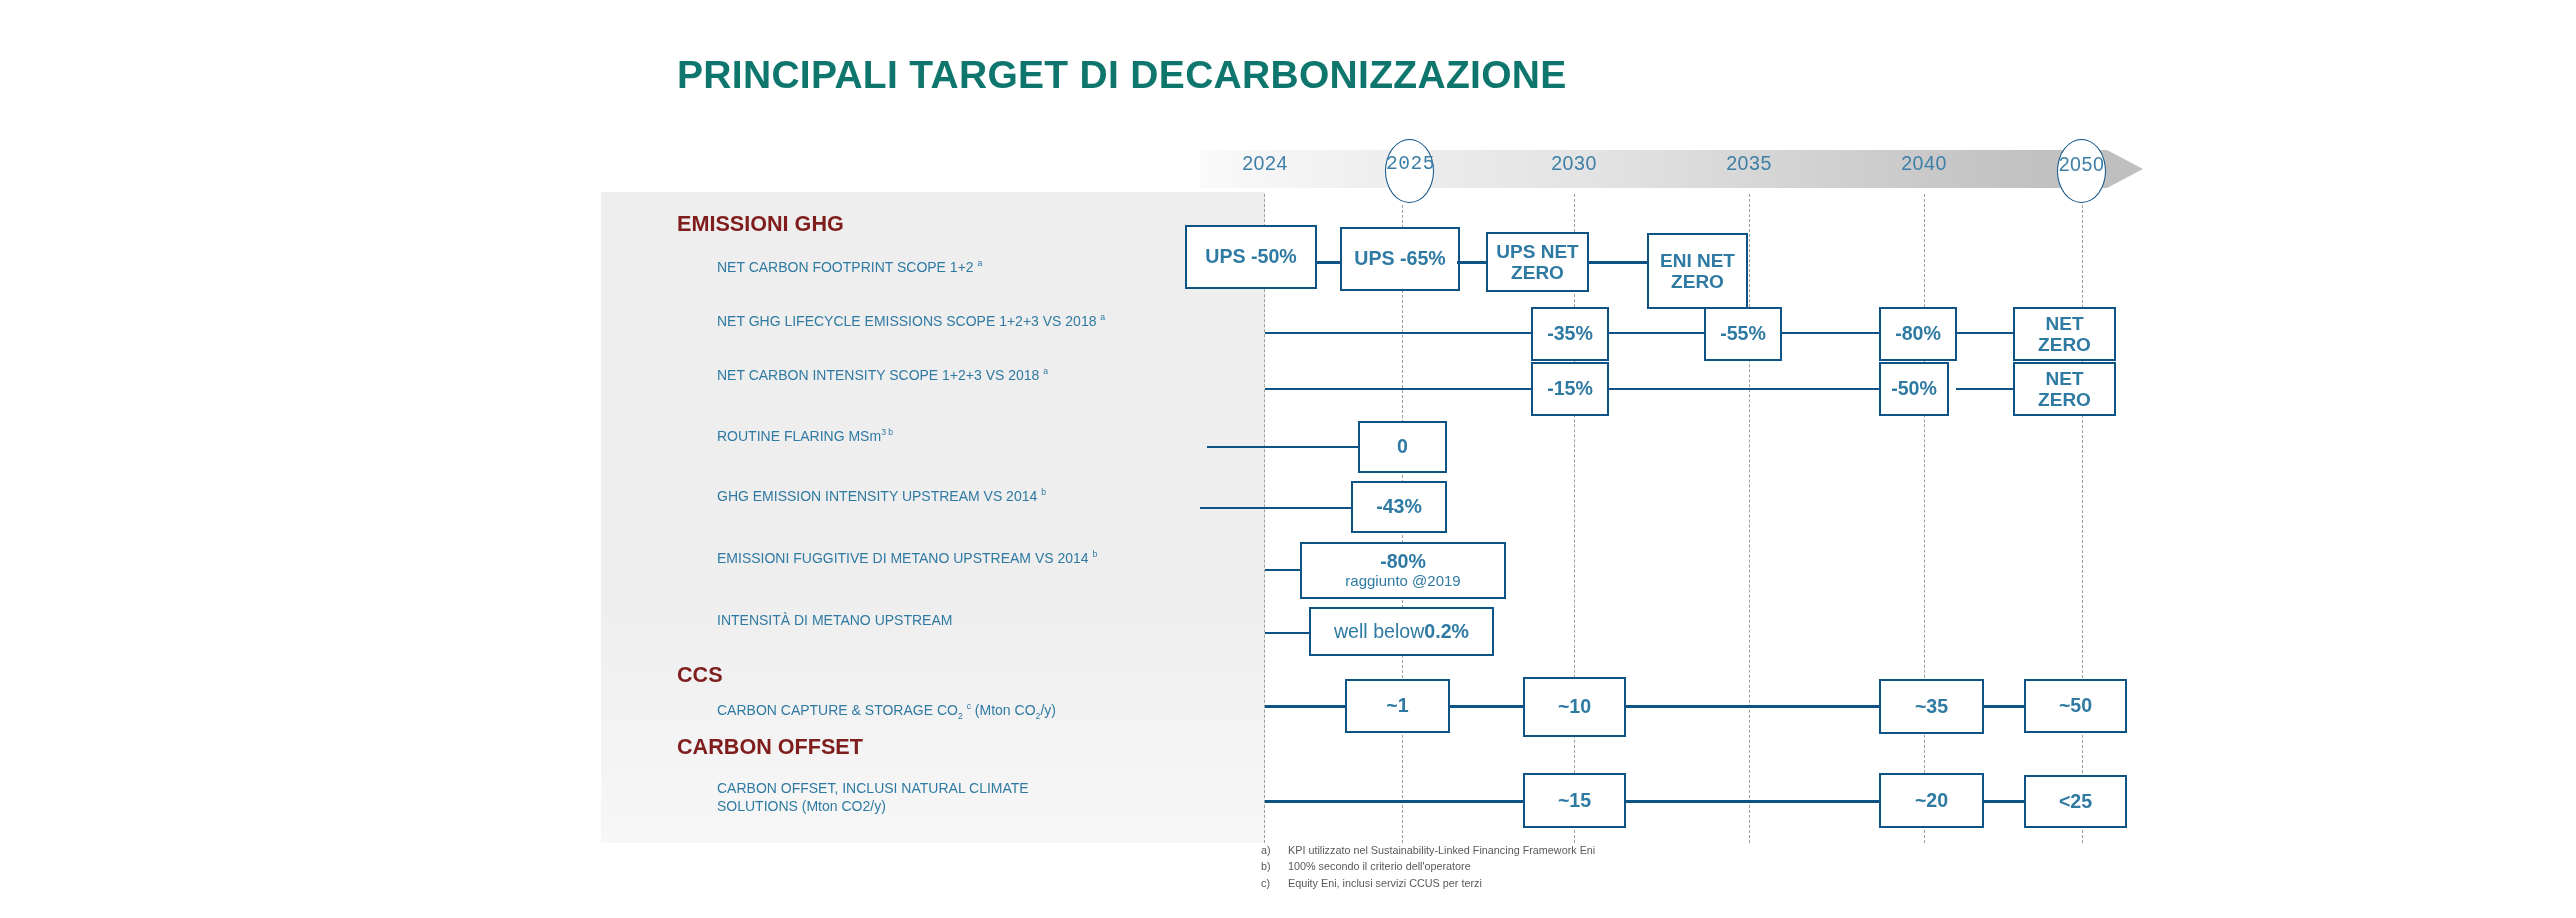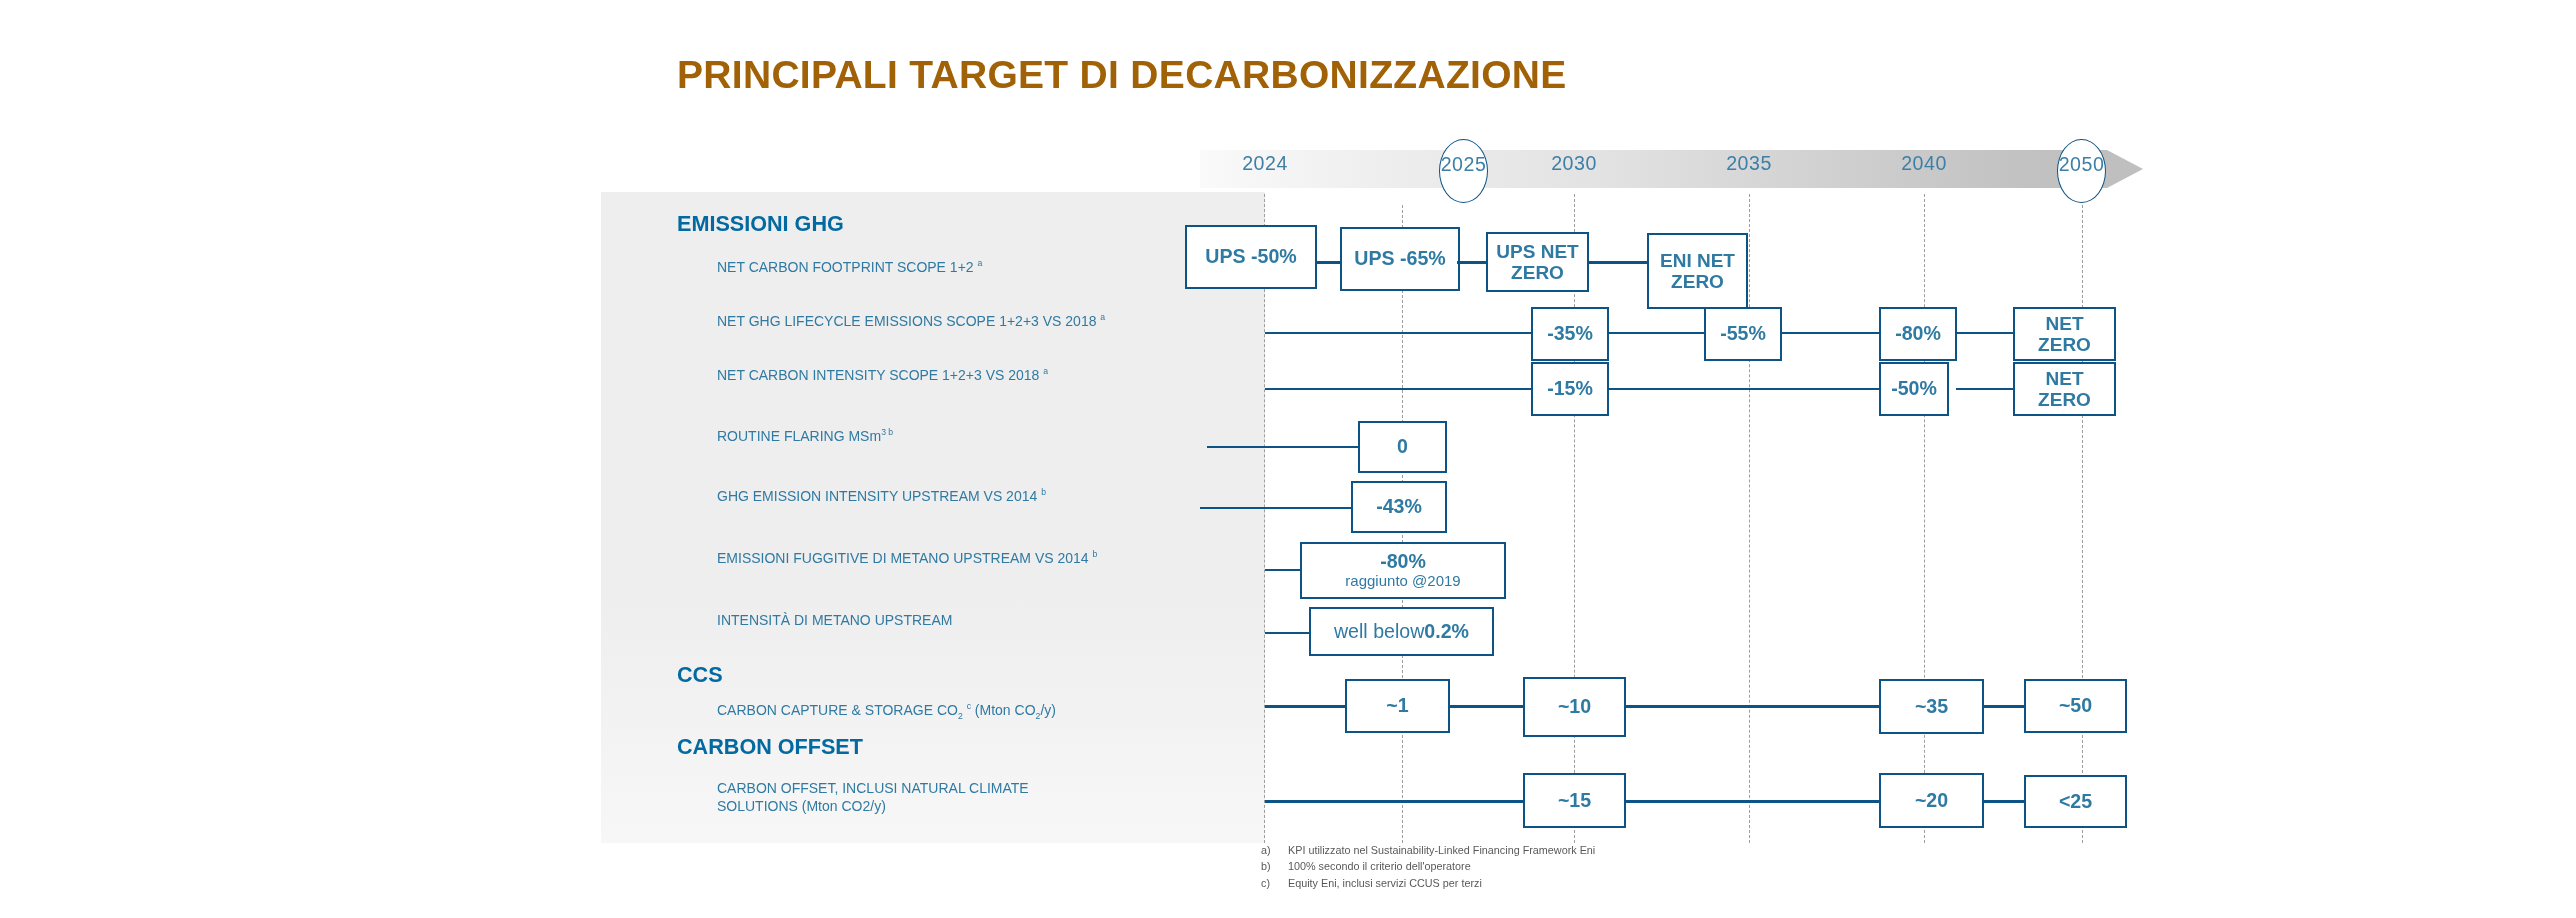--- a/index.html
+++ b/index.html
@@ -8,21 +8,21 @@
     background: #ffffff;
     font-family: "Liberation Sans", sans-serif;
     overflow: hidden;
   }
   #stage { position: relative; width: 2673px; height: 919px; background:#fff; }
 
   
   #title {
     position: absolute; left: 677px; top: 53px;
     font-size: 39px; font-weight: bold; letter-spacing: 0.3px;
-    color: #a16207; white-space: nowrap;
+    color: #0f766e; white-space: nowrap;
   }
 
   
   #panel {
     position: absolute; left: 601px; top: 192px;
     width: 664px; height: 651px;
     background: linear-gradient(180deg,#eeeeee 0%,#eeeeee 62%,#f7f7f7 100%);
   }
 
   
@@ -58,21 +58,21 @@
 
   
   .vline {
     position: absolute; width: 0;
     border-left: 1.5px dashed #9d9d9d;
   }
 
   
   .sec-head {
     position: absolute;
-    font-size: 21.6px; font-weight: bold; color: #0369a1;
+    font-size: 21.6px; font-weight: bold; color: #7f1d1d;
     white-space: nowrap;
   }
   .row-label {
     position: absolute;
     font-size: 14px; color: #2f7aa3; line-height: 1.32;
     white-space: nowrap;
   }
   .row-label sup { font-size: 0.62em; vertical-align: super; }
   .row-label sub { font-size: 0.62em; vertical-align: sub; }
   .row-label.wrap { white-space: normal; width: 319px; }
@@ -115,21 +115,21 @@
   <div id="title">PRINCIPALI TARGET DI DECARBONIZZAZIONE</div>
 
   <div id="panel"></div>
 
   <div id="tl-arrow">
     <div id="tl-bar"></div>
     <div id="tl-tip"></div>
   </div>
 
   <div class="yr-label" style="left:1265px;">2024</div>
-  <div class="yr-circle" style="left:1464px;">
+  <div class="yr-circle" style="left:1410px;font-family:Liberation Mono, monospace;">
       <span>2025</span>
     </div>
   <div class="yr-label" style="left:1574px;">2030</div>
   <div class="yr-label" style="left:1749px;">2035</div>
   <div class="yr-label" style="left:1924px;">2040</div>
   <div class="yr-circle" style="left:2082px;">
       <span>2050</span>
     </div>
 
   <div class="vline" style="left:1264px; top:194px; height:649px;"></div>

